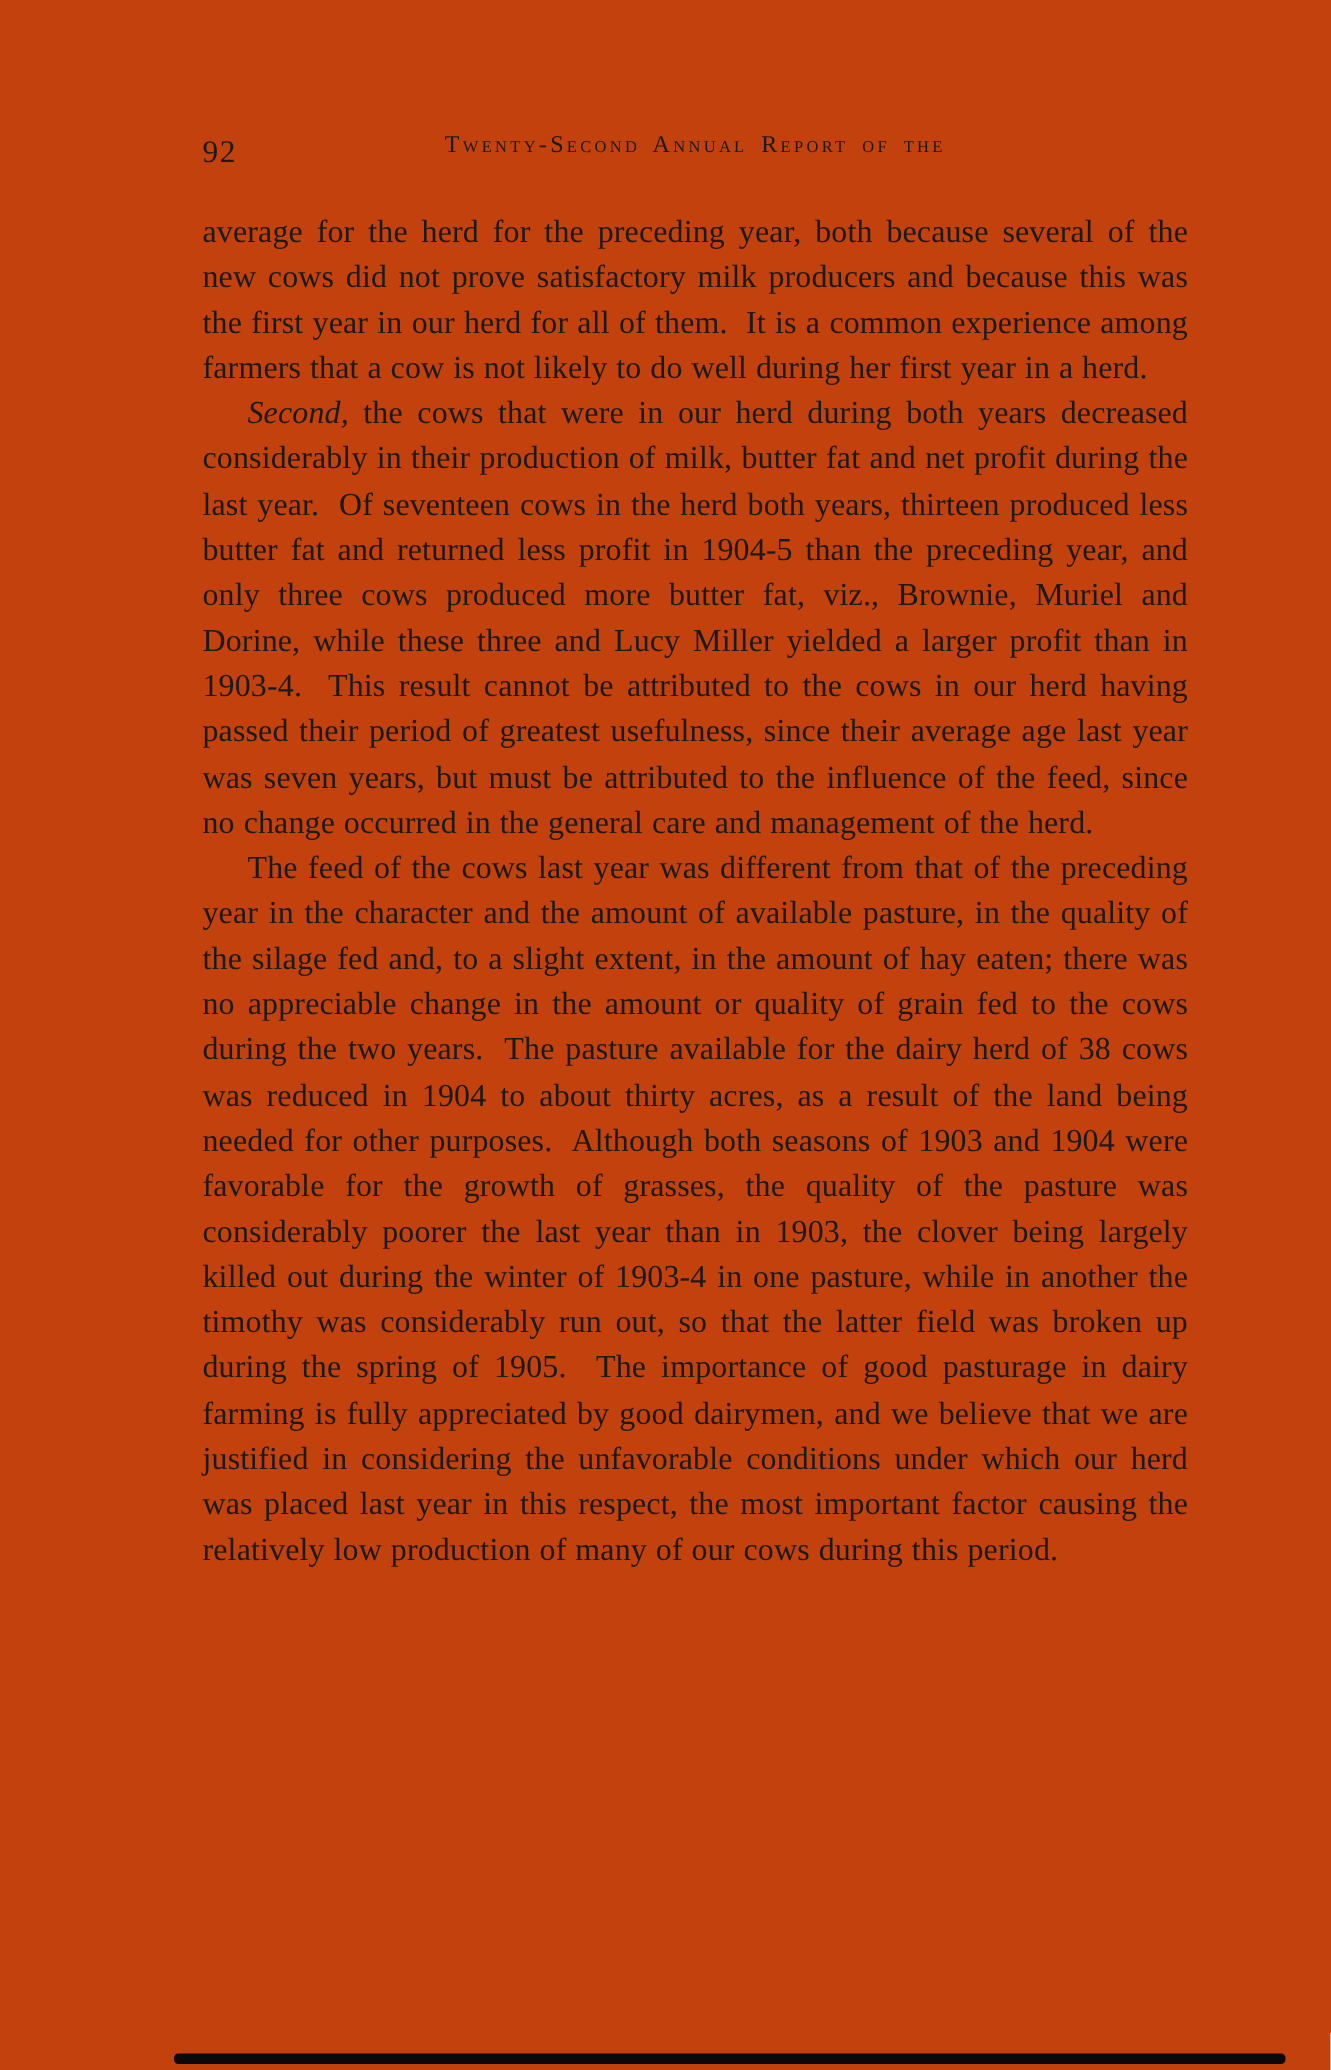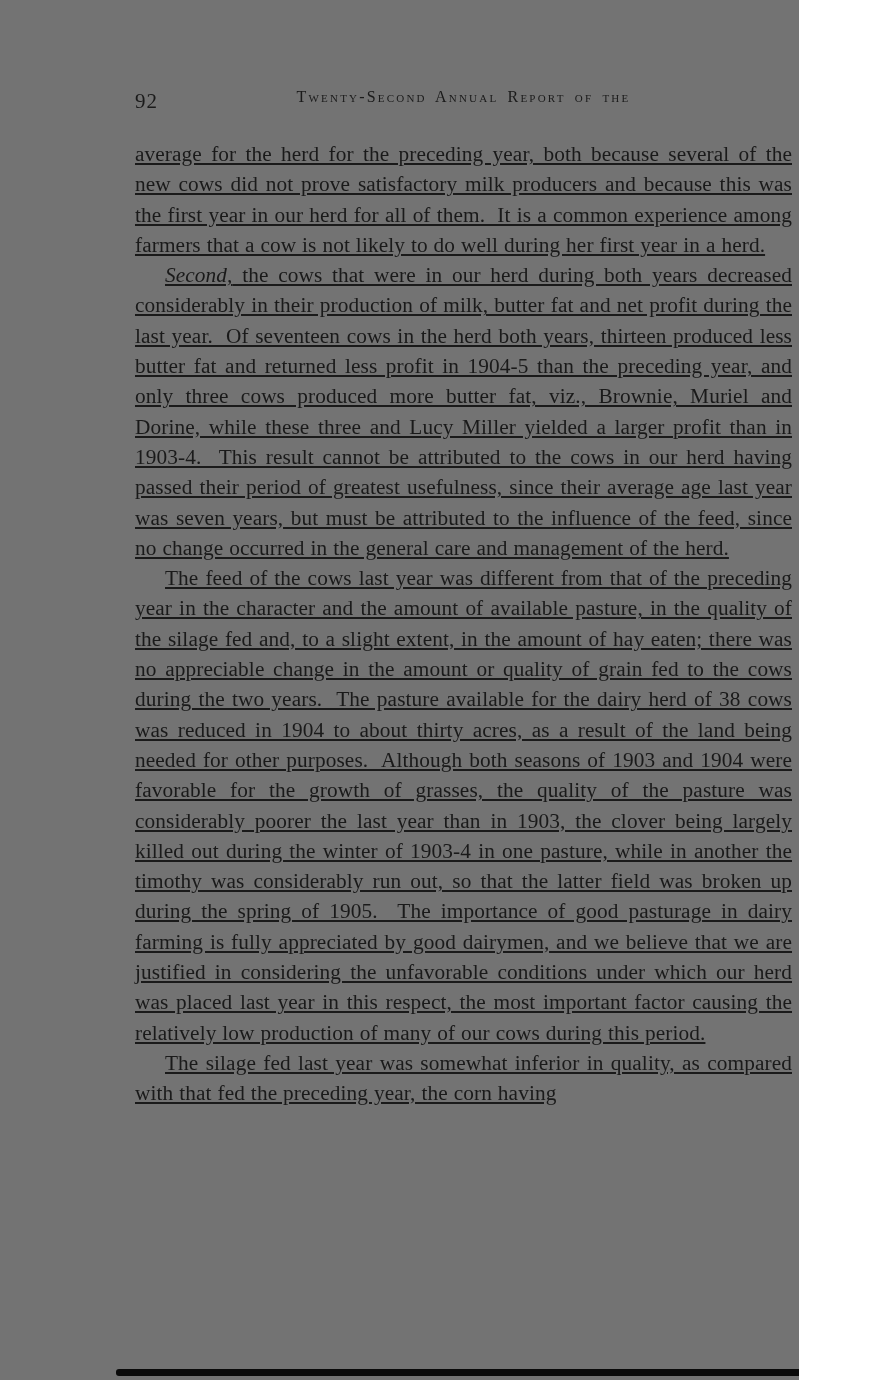--- a/index.html
+++ b/index.html
@@ -2,23 +2,23 @@
 <html><head>
 <meta charset="utf-8">
 <style>
   html, body {
     margin: 0;
     padding: 0;
     background: #ffffff;
   }
   .page {
     position: relative;
-    width: 799px;
+    width: 887px;
     height: 1380px;
-    background: #737373;
+    background: #c2410c;
     font-family: "Liberation Serif", "DejaVu Serif", serif;
     color: #1a1a1a;
     overflow: hidden;
   }
   .running-head {
     position: absolute;
     top: 88px;
     left: 135px;
     width: 657px;
     height: 28px;
@@ -42,21 +42,21 @@
     position: absolute;
     top: 139px;
     left: 135px;
     width: 657px;
     font-size: 21.3px;
     line-height: 30.3px;
     text-align: justify;
     letter-spacing: 0.1px;
     word-spacing: 0.5px;
   }
-  .para { margin: 0; text-decoration: underline; }
+  .para { margin: 0; }
   .para.indent { text-indent: 30px; }
   .lead-italic { font-style: italic; }
   .scan-bar {
     position: absolute;
     left: 116px;
     top: 1369px;
     width: 741px;
     height: 7px;
     background: #0a0a0a;
     border-radius: 3px;
@@ -79,21 +79,18 @@
     </p>
 
     <p class="para indent">
       <span class="lead-italic">Second,</span><span> the cows that were in our herd during both years decreased considerably in their production of milk, butter fat and net profit during the last year.&nbsp; Of seventeen cows in the herd both years, thirteen produced less butter fat and returned less profit in 1904-5 than the preceding year, and only three cows produced more butter fat, viz., Brownie, Muriel and Dorine, while these three and Lucy Miller yielded a larger profit than in 1903-4.&nbsp; This result cannot be attributed to the cows in our herd having passed their period of greatest usefulness, since their average age last year was seven years, but must be attributed to the influence of the feed, since no change occurred in the general care and management of the herd.</span>
     </p>
 
     <p class="para indent">
       <span>The feed of the cows last year was different from that of the preceding year in the character and the amount of available pasture, in the quality of the silage fed and, to a slight extent, in the amount of hay eaten; there was no appreciable change in the amount or quality of grain fed to the cows during the two years.&nbsp; The pasture available for the dairy herd of 38 cows was reduced in 1904 to about thirty acres, as a result of the land being needed for other purposes.&nbsp; Although both seasons of 1903 and 1904 were favorable for the growth of grasses, the quality of the pasture was considerably poorer the last year than in 1903, the clover being largely killed out during the winter of 1903-4 in one pasture, while in another the timothy was considerably run out, so that the latter field was broken up during the spring of 1905.&nbsp; The importance of good pasturage in dairy farming is fully appreciated by good dairymen, and we believe that we are justified in considering the unfavorable conditions under which our herd was placed last year in this respect, the most important factor causing the relatively low production of many of our cows during this period.</span>
     </p>
 
-    <p class="para indent">
-      <span>The silage fed last year was somewhat inferior in quality, as compared with that fed the preceding year, the corn having</span>
-    </p>
 
   </main>
 
   <div class="scan-bar"></div>
 
 </div>
 
 </body></html>

